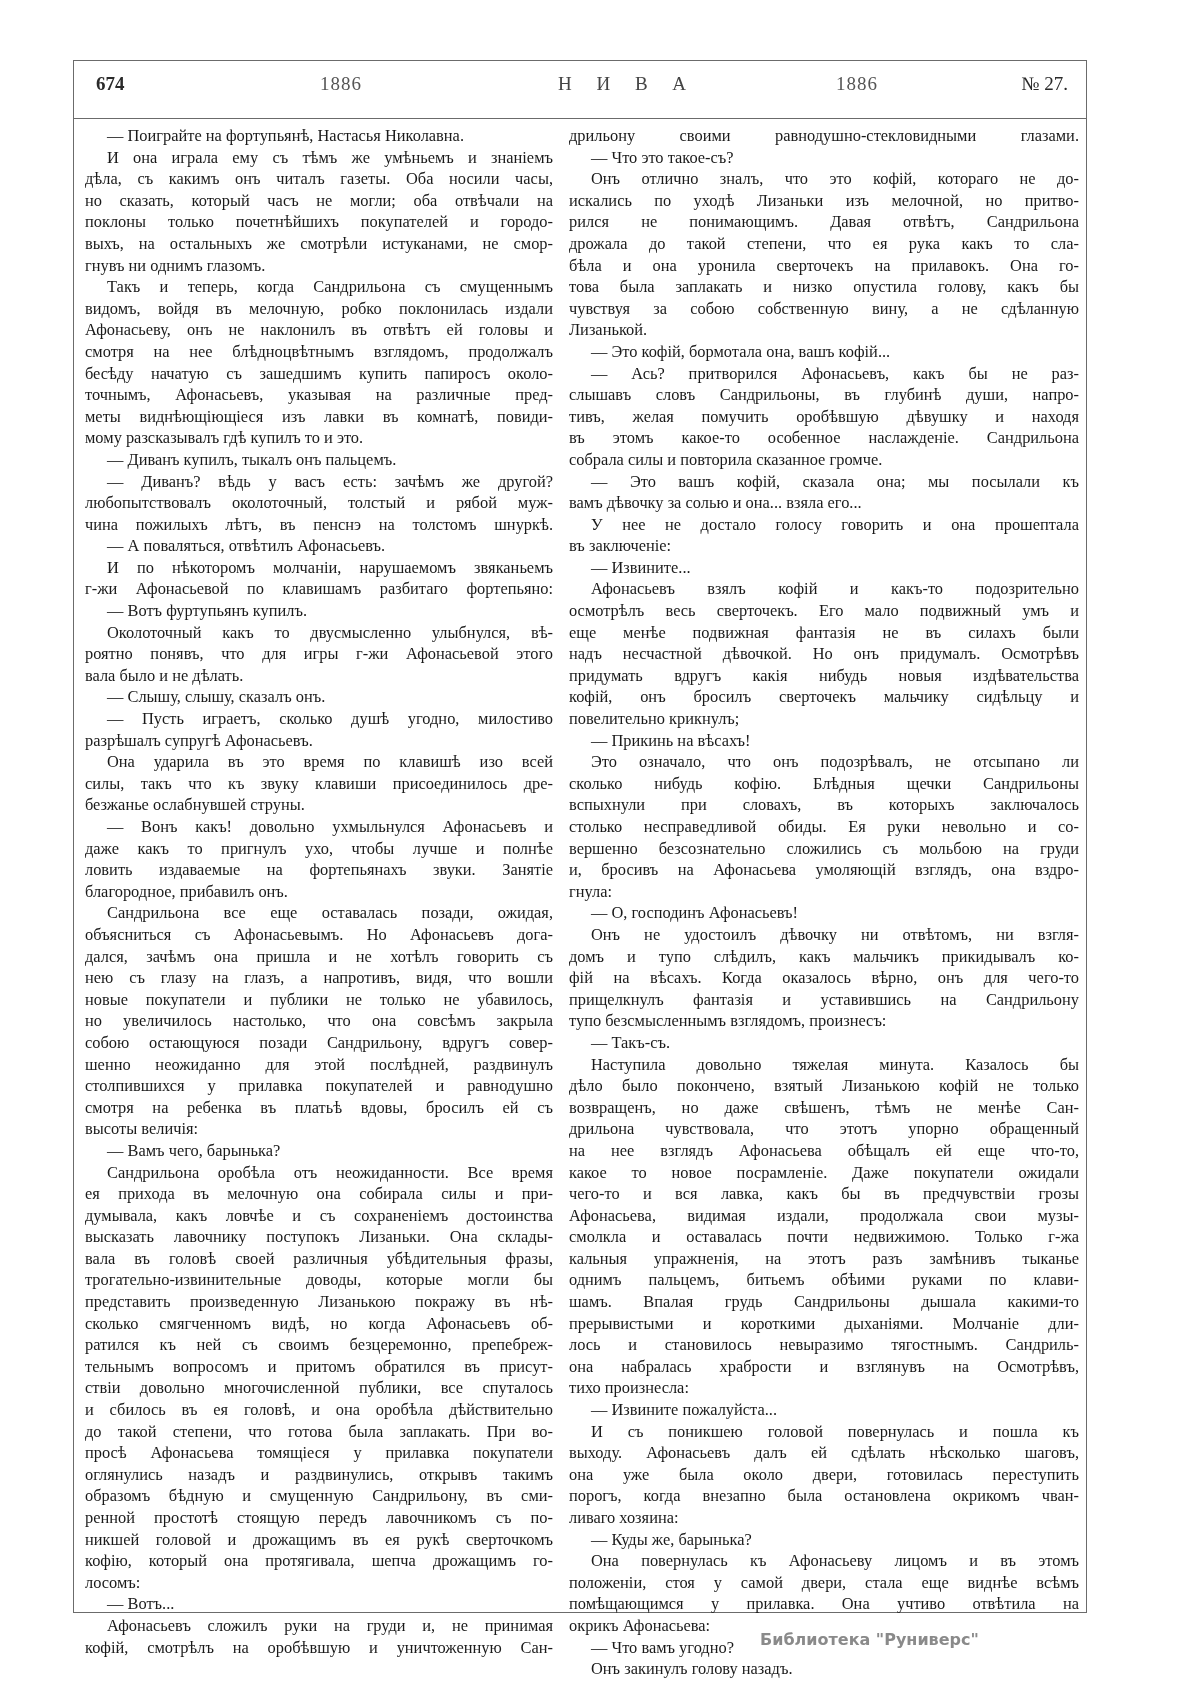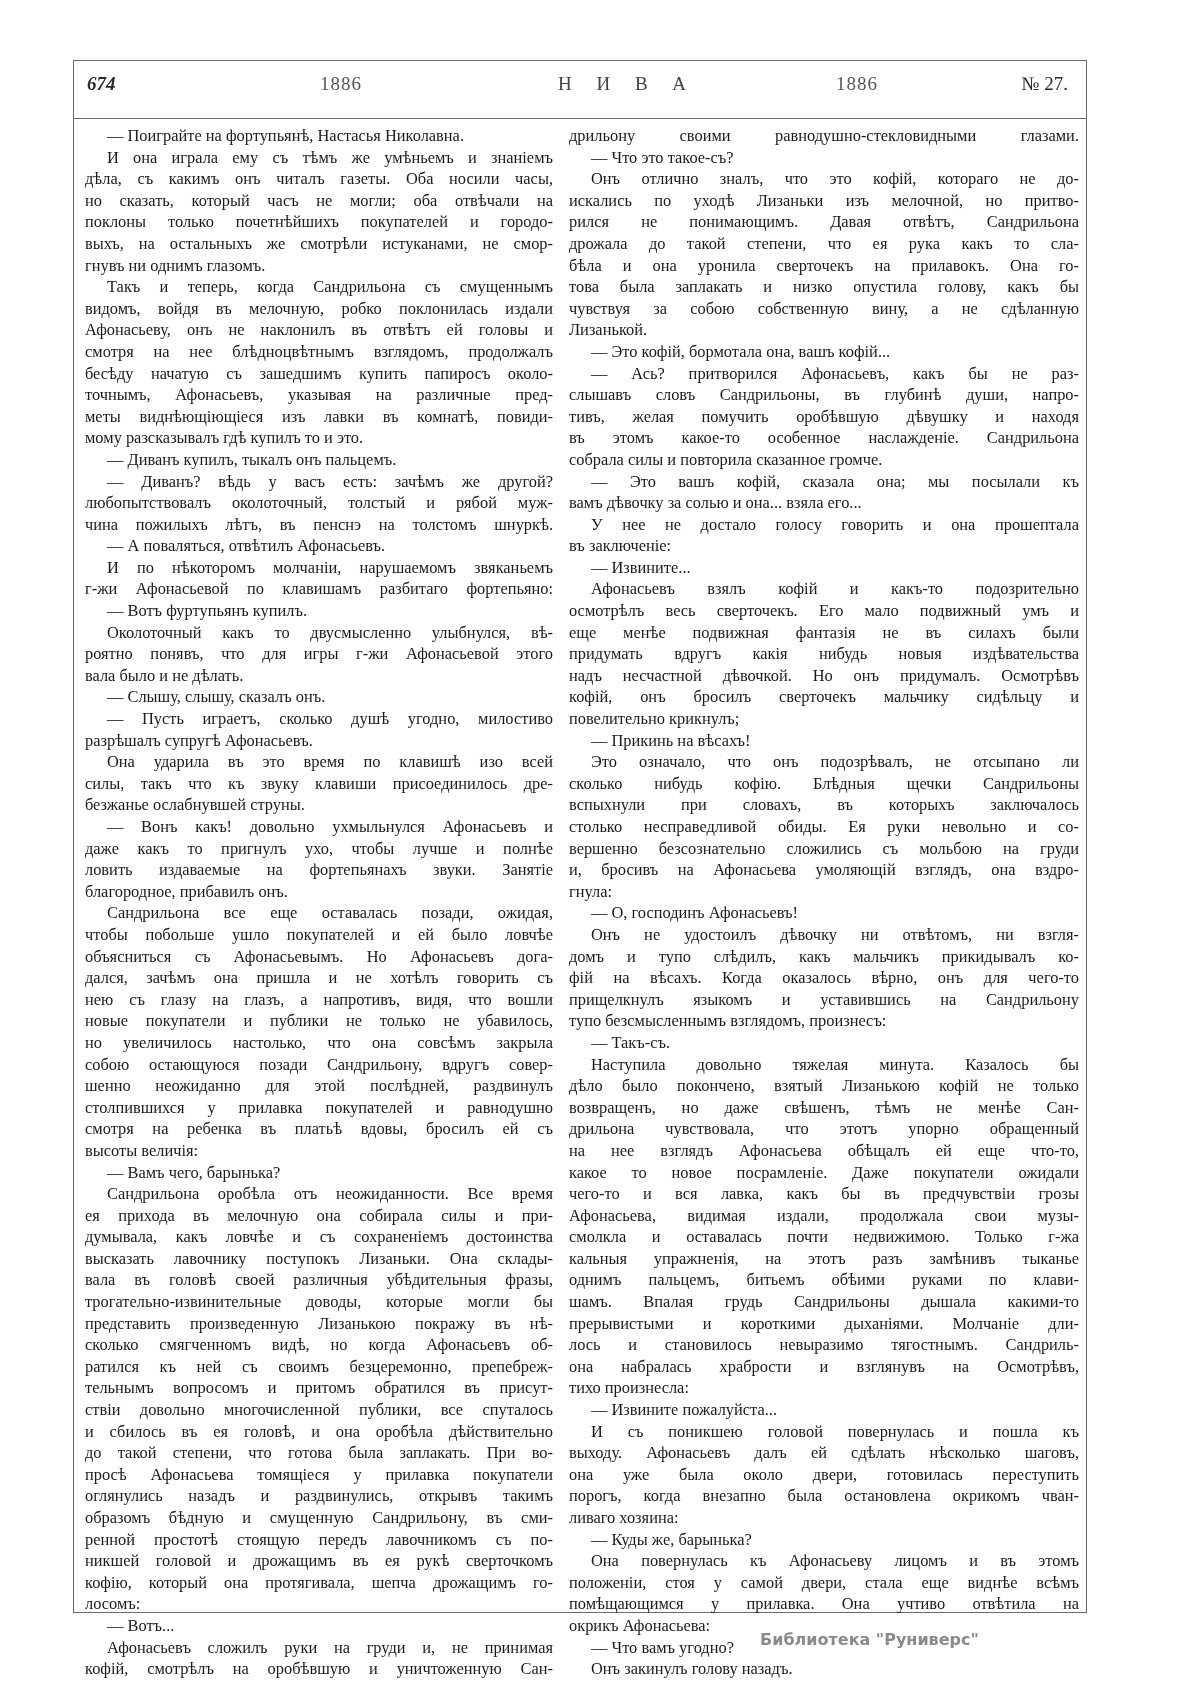--- a/index.html
+++ b/index.html
@@ -1,20 +1,20 @@
 <!DOCTYPE html>
 <html><head>
 <meta charset="utf-8">
 <style>
   html, body { margin: 0; padding: 0; background: #ffffff; }
   body { width: 1199px; height: 1690px; position: relative; overflow: hidden; font-family: "Liberation Serif", "DejaVu Serif", serif; color: #1a1a1a; }
   .frame { position: absolute; left: 73px; top: 60px; width: 1014px; height: 1553px; border: 1.5px solid #6b6b6b; box-sizing: border-box; }
   .header { position: absolute; left: 0; right: 0; top: 0; height: 56px; }
   .header span { position: absolute; top: 12px; font-size: 19px; color: #2a2a2a; }
-  .h-page { left: 13px; font-weight: bold; font-style: italic; }
+  .h-page { left: 22px; font-weight: bold; }
   .h-year1 { left: 246px; color: #555 !important; letter-spacing: 1px; }
   .h-title { left: 484px; letter-spacing: 10px; color: #444 !important; }
   .h-year2 { left: 762px; color: #555 !important; letter-spacing: 1px; }
   .h-issue { right: 18px; font-family: Liberation Serif, serif; }
   .rule { position: absolute; left: 0; right: 0; top: 57px; height: 0; border-top: 1.5px solid #6b6b6b; }
   .col { position: absolute; top: 64px; font-size: 16.4px; line-height: 21.6px; white-space: nowrap; }
   .col-left { left: 11px; width: 468px; }
   .col-right { left: 495px; width: 510px; }
   .line { display: block; height: 21.6px; text-align: justify; text-align-last: justify; overflow: hidden; }
   .line.ind { padding-left: 22px; }
@@ -64,21 +64,20 @@
       <span class="line ind">— Пусть играетъ, сколько душѣ угодно, милостиво</span>
       <span class="line end">разрѣшалъ супругѣ Афонасьевъ.</span>
       <span class="line ind">Она ударила въ это время по клавишѣ изо всей</span>
       <span class="line">силы, такъ что къ звуку клавиши присоединилось дре-</span>
       <span class="line end">безжанье ослабнувшей струны.</span>
       <span class="line ind">— Вонъ какъ! довольно ухмыльнулся Афонасьевъ и</span>
       <span class="line">даже какъ то пригнулъ ухо, чтобы лучше и полнѣе</span>
       <span class="line">ловить издаваемые на фортепьянахъ звуки. Занятіе</span>
       <span class="line end">благородное, прибавилъ онъ.</span>
       <span class="line ind">Сандрильона все еще оставалась позади, ожидая,</span>
-      <span class="line">чтобы побольше ушло покупателей и ей было ловчѣе</span>
       <span class="line">объясниться съ Афонасьевымъ. Но Афонасьевъ дога-</span>
       <span class="line">дался, зачѣмъ она пришла и не хотѣлъ говорить съ</span>
       <span class="line">нею съ глазу на глазъ, а напротивъ, видя, что вошли</span>
       <span class="line">новые покупатели и публики не только не убавилось,</span>
       <span class="line">но увеличилось настолько, что она совсѣмъ закрыла</span>
       <span class="line">собою остающуюся позади Сандрильону, вдругъ совер-</span>
       <span class="line">шенно неожиданно для этой послѣдней, раздвинулъ</span>
       <span class="line">столпившихся у прилавка покупателей и равнодушно</span>
       <span class="line">смотря на ребенка въ платьѣ вдовы, бросилъ ей съ</span>
       <span class="line end">высоты величія:</span>
@@ -125,37 +124,37 @@
       <span class="line">въ этомъ какое-то особенное наслажденіе. Сандрильона</span>
       <span class="line end">собрала силы и повторила сказанное громче.</span>
       <span class="line ind">— Это вашъ кофій, сказала она; мы посылали къ</span>
       <span class="line end">вамъ дѣвочку за солью и она... взяла его...</span>
       <span class="line ind">У нее не достало голосу говорить и она прошептала</span>
       <span class="line end">въ заключеніе:</span>
       <span class="line ind end">— Извините...</span>
       <span class="line ind">Афонасьевъ взялъ кофій и какъ-то подозрительно</span>
       <span class="line">осмотрѣлъ весь сверточекъ. Его мало подвижный умъ и</span>
       <span class="line">еще менѣе подвижная фантазія не въ силахъ были</span>
+      <span class="line">надъ несчастной дѣвочкой. Но онъ придумалъ. Осмотрѣвъ</span>
       <span class="line">придумать вдругъ какія нибудь новыя издѣвательства</span>
-      <span class="line">надъ несчастной дѣвочкой. Но онъ придумалъ. Осмотрѣвъ</span>
       <span class="line">кофій, онъ бросилъ сверточекъ мальчику сидѣльцу и</span>
       <span class="line end">повелительно крикнулъ;</span>
       <span class="line ind end">— Прикинь на вѣсахъ!</span>
       <span class="line ind">Это означало, что онъ подозрѣвалъ, не отсыпано ли</span>
       <span class="line">сколько нибудь кофію. Блѣдныя щечки Сандрильоны</span>
       <span class="line">вспыхнули при словахъ, въ которыхъ заключалось</span>
       <span class="line">столько несправедливой обиды. Ея руки невольно и со-</span>
       <span class="line">вершенно безсознательно сложились съ мольбою на груди</span>
       <span class="line">и, бросивъ на Афонасьева умоляющій взглядъ, она вздро-</span>
       <span class="line end">гнула:</span>
       <span class="line ind end">— О, господинъ Афонасьевъ!</span>
       <span class="line ind">Онъ не удостоилъ дѣвочку ни отвѣтомъ, ни взгля-</span>
       <span class="line">домъ и тупо слѣдилъ, какъ мальчикъ прикидывалъ ко-</span>
       <span class="line">фій на вѣсахъ. Когда оказалось вѣрно, онъ для чего-то</span>
-      <span class="line">прищелкнулъ языкомъ и уставившись на Сандрильону</span>
+      <span class="line">прищелкнулъ фантазія и уставившись на Сандрильону</span>
       <span class="line end">тупо безсмысленнымъ взглядомъ, произнесъ:</span>
       <span class="line ind end">— Такъ-съ.</span>
       <span class="line ind">Наступила довольно тяжелая минута. Казалось бы</span>
       <span class="line">дѣло было покончено, взятый Лизанькою кофій не только</span>
       <span class="line">возвращенъ, но даже свѣшенъ, тѣмъ не менѣе Сан-</span>
       <span class="line">дрильона чувствовала, что этотъ упорно обращенный</span>
       <span class="line">на нее взглядъ Афонасьева обѣщалъ ей еще что-то,</span>
       <span class="line">какое то новое посрамленіе. Даже покупатели ожидали</span>
       <span class="line">чего-то и вся лавка, какъ бы въ предчувствіи грозы</span>
       <span class="line">Афонасьева, видимая издали, продолжала свои музы-</span>

